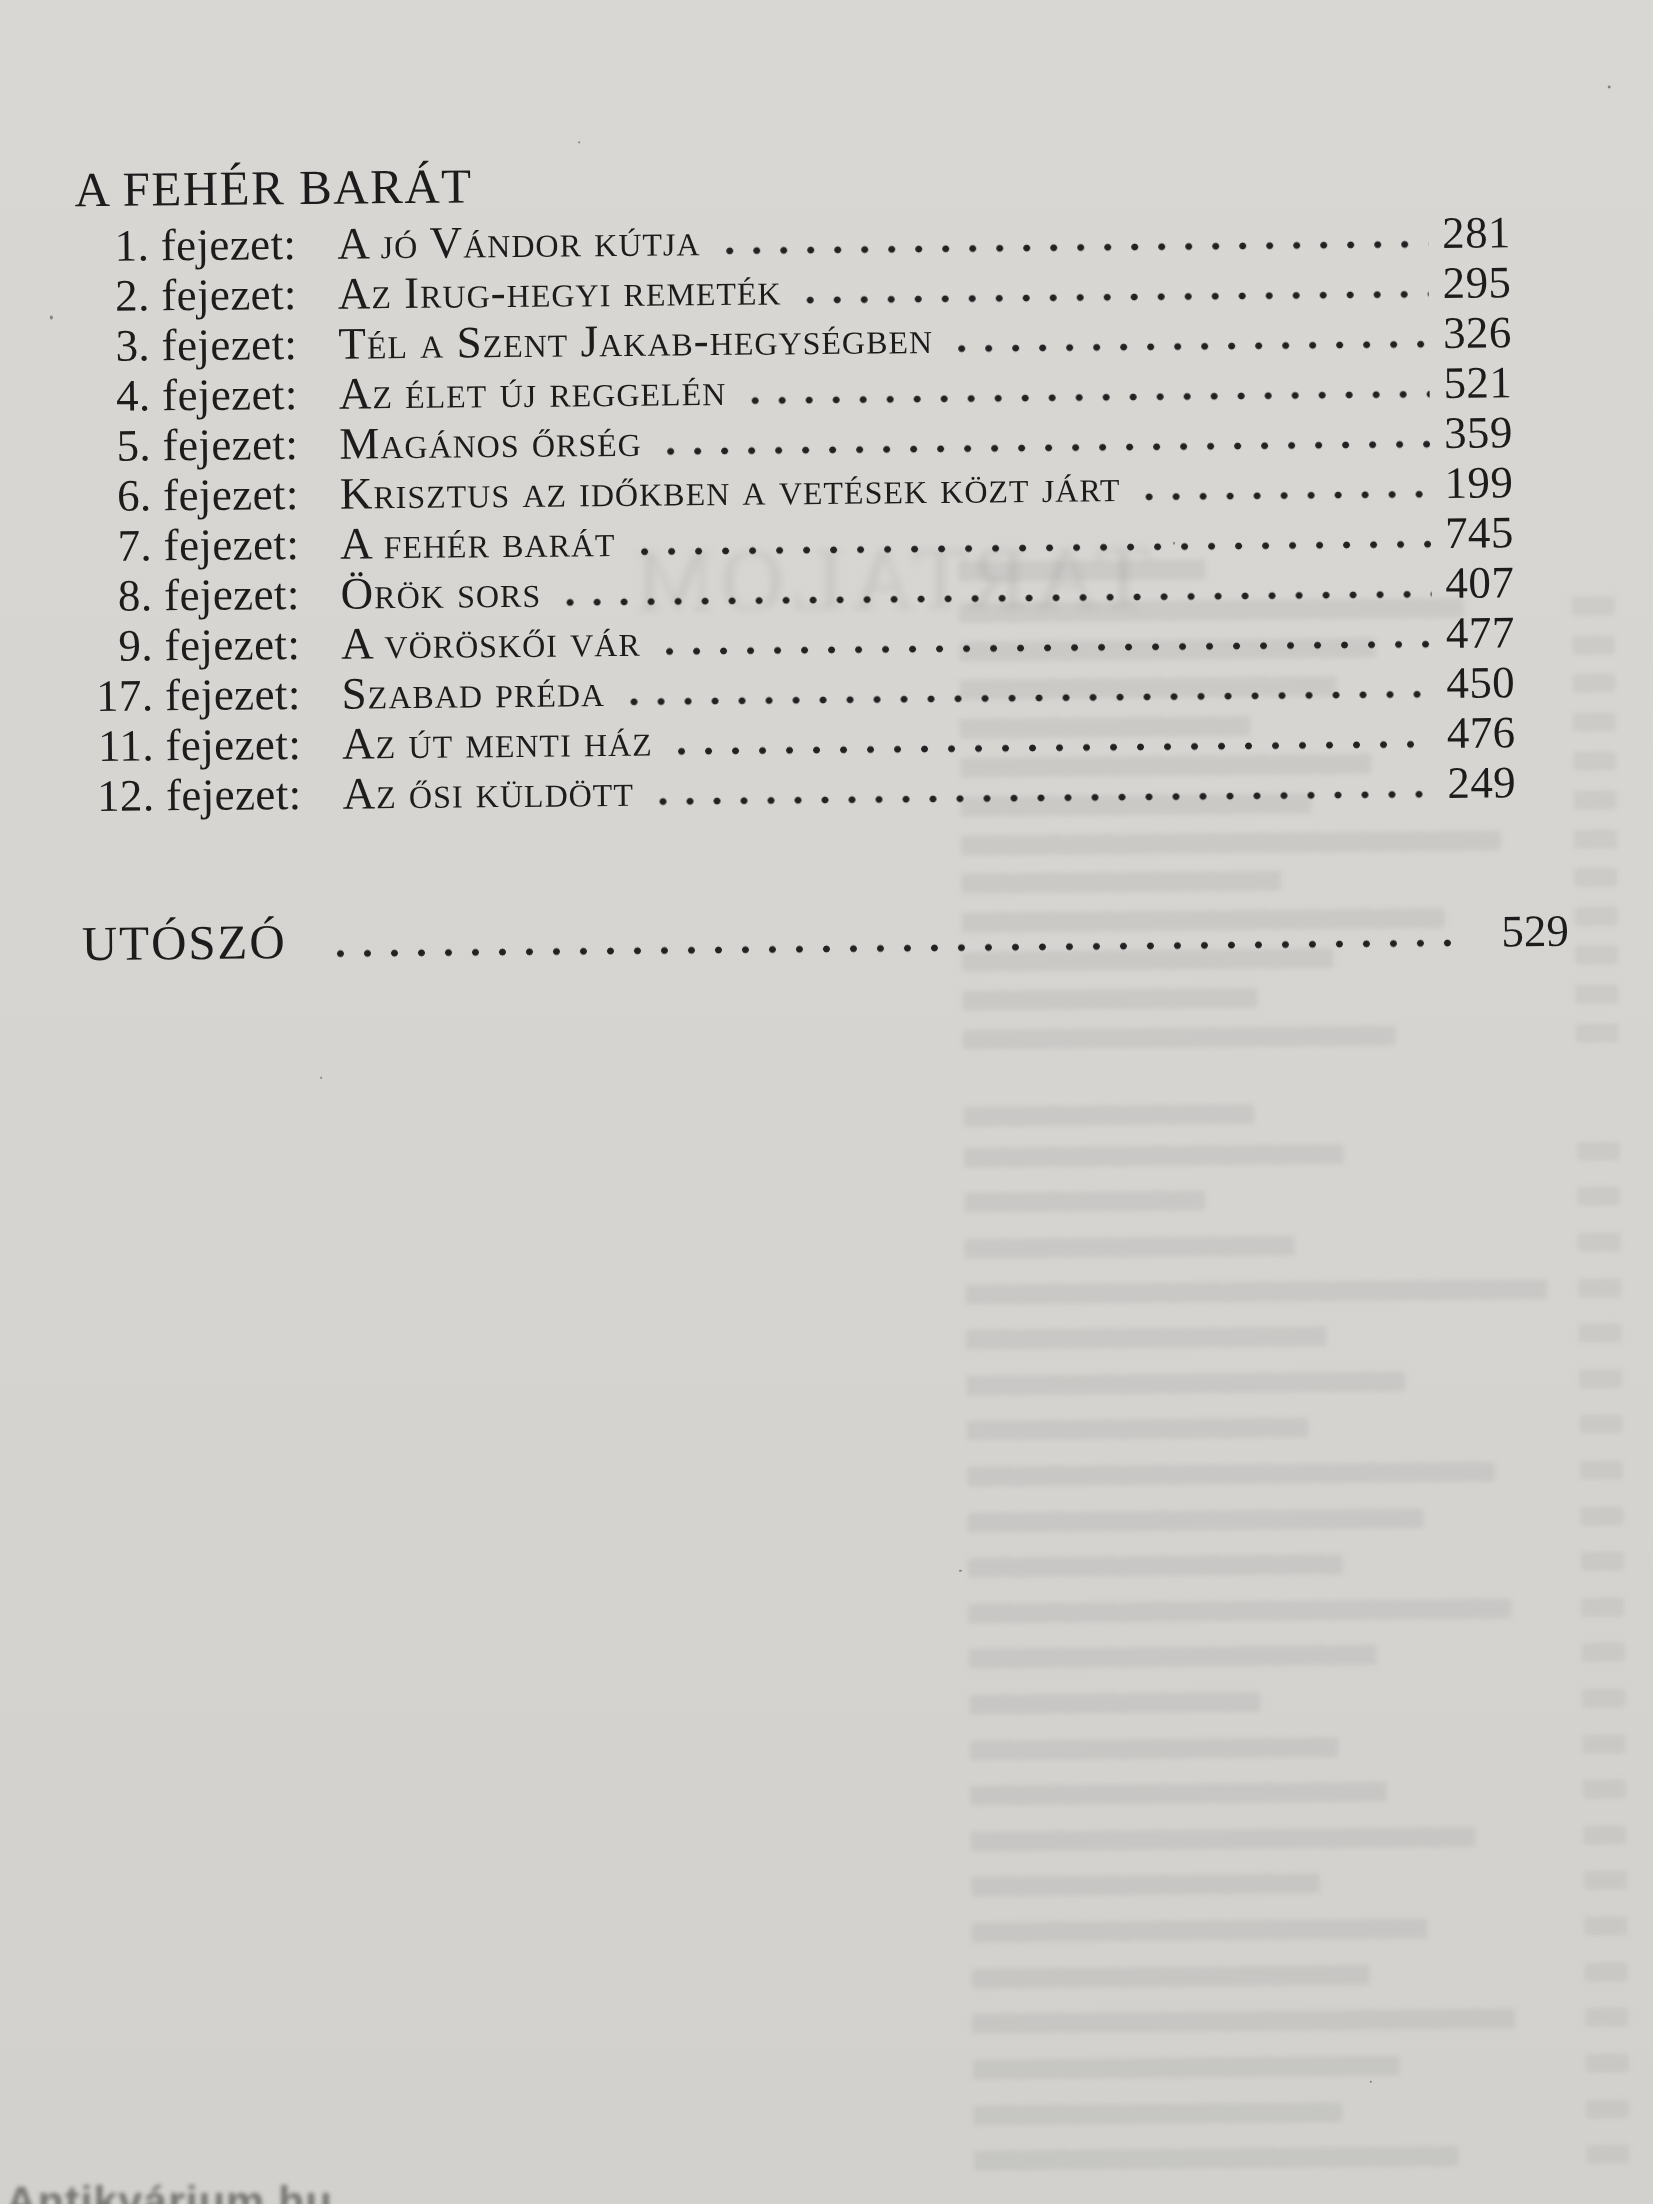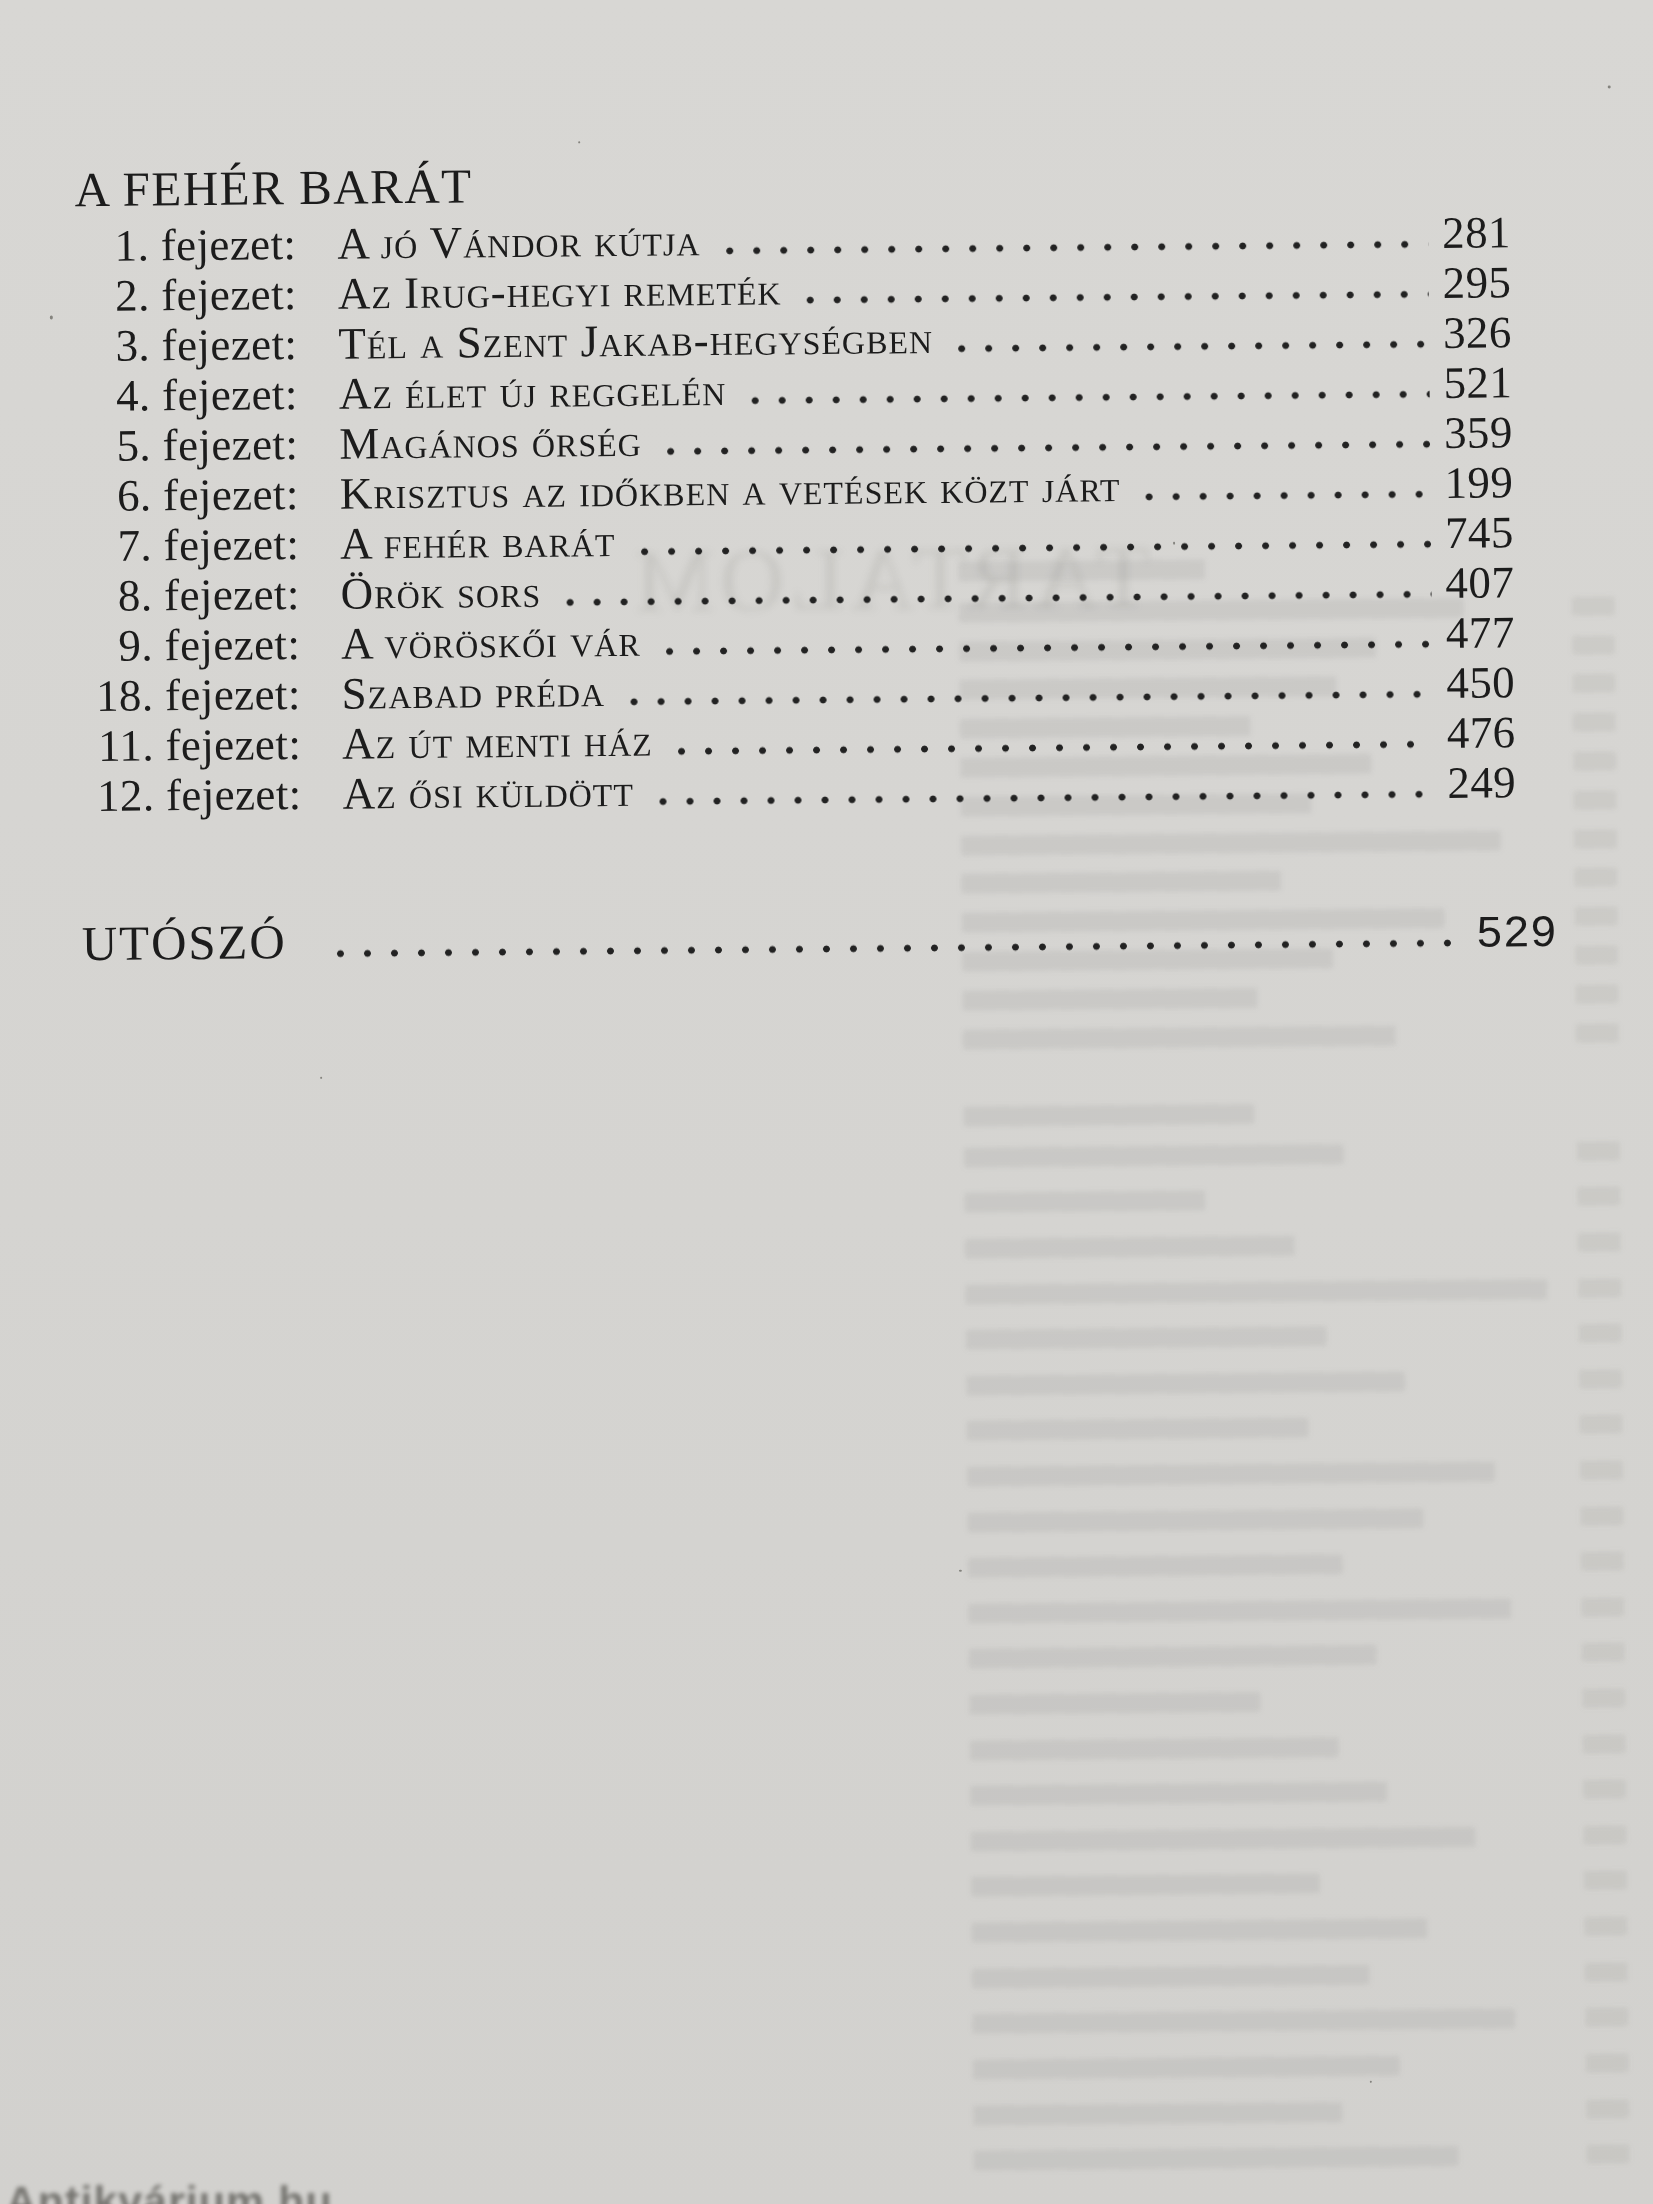--- a/index.html
+++ b/index.html
@@ -23,21 +23,21 @@
   .row .ttl{margin-left:41px;font-variant:small-caps;letter-spacing:1px;flex:none;}
   .leader{
     flex:1;height:7.8px;margin:0 13.6px 0 15.5px;
     background-image:radial-gradient(circle,#222 3px,rgba(0,0,0,0) 3.7px);
     background-size:27px 7.8px;background-repeat:repeat-x;background-position:0 100%;
   }
   .row .pg{width:93px;text-align:left;flex:none;}
 
   .afterword{position:absolute;top:908px;left:83px;width:1487px;display:flex;align-items:baseline;font-size:45px;white-space:nowrap;}
   .afterword .aw-label{font-size:49px;letter-spacing:1.9px;flex:none;margin-right:25px;}
-  .afterword .pg{width:93px;flex:none;font-family:Liberation Mono, monospace;}
+  .afterword .pg{width:93px;text-align:right;flex:none;}
 
   
   .ghost{position:absolute;filter:blur(2.4px);}
   .ghost-title{
     top:528px;left:573px;width:582px;
     font-size:89px;letter-spacing:5.8px;color:rgba(105,105,100,0.13);
     transform:scaleX(-1);filter:blur(3.9px);white-space:nowrap;
   }
   .gsec{position:absolute;left:963px;right:35px;}
   .gbar{position:absolute;height:20.4px;border-radius:2.9px;background:rgba(118,118,112,0.12);}
@@ -196,21 +196,21 @@
       <span class="pg">407</span>
     </div>
     <div class="row">
       <span class="num">9.</span>
       <span class="fej">fejezet:</span>
       <span class="ttl">A vöröskői vár</span>
       <span class="leader"></span>
       <span class="pg">477</span>
     </div>
     <div class="row">
-      <span class="num">18.</span>
+      <span class="num">17.</span>
       <span class="fej">fejezet:</span>
       <span class="ttl">Szabad préda</span>
       <span class="leader"></span>
       <span class="pg">450</span>
     </div>
     <div class="row">
       <span class="num">11.</span>
       <span class="fej">fejezet:</span>
       <span class="ttl">Az út menti ház</span>
       <span class="leader"></span>

